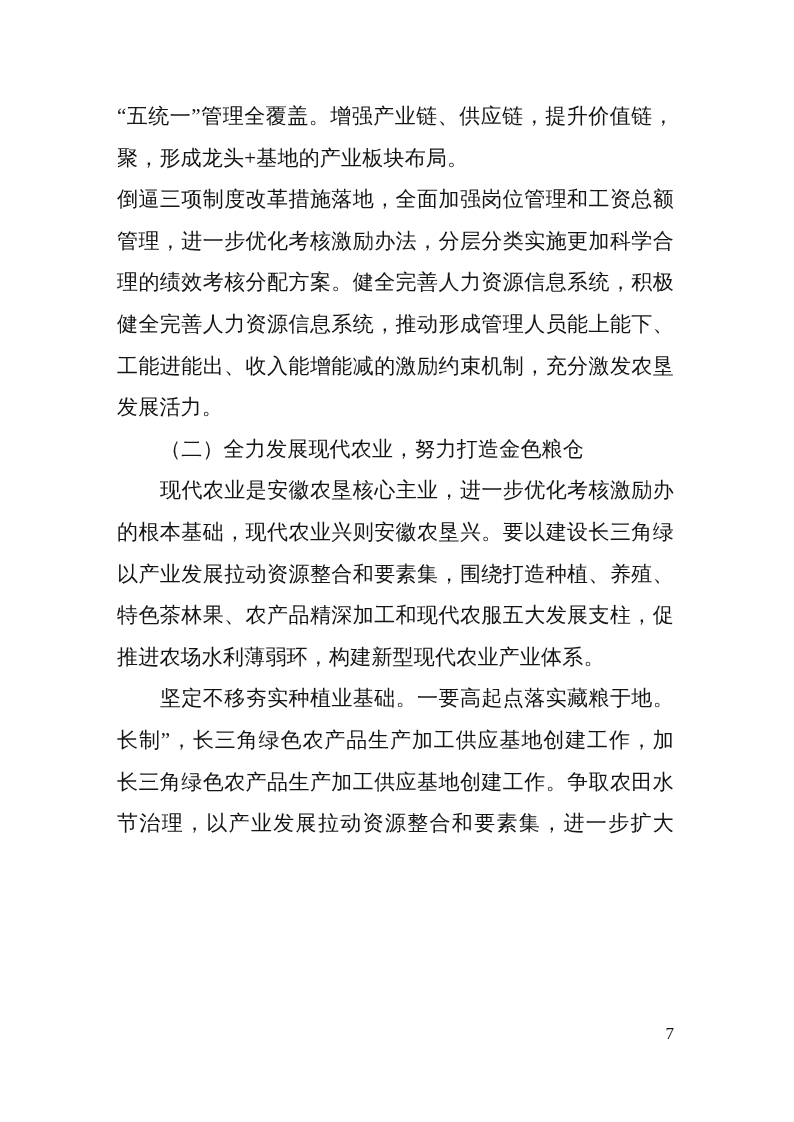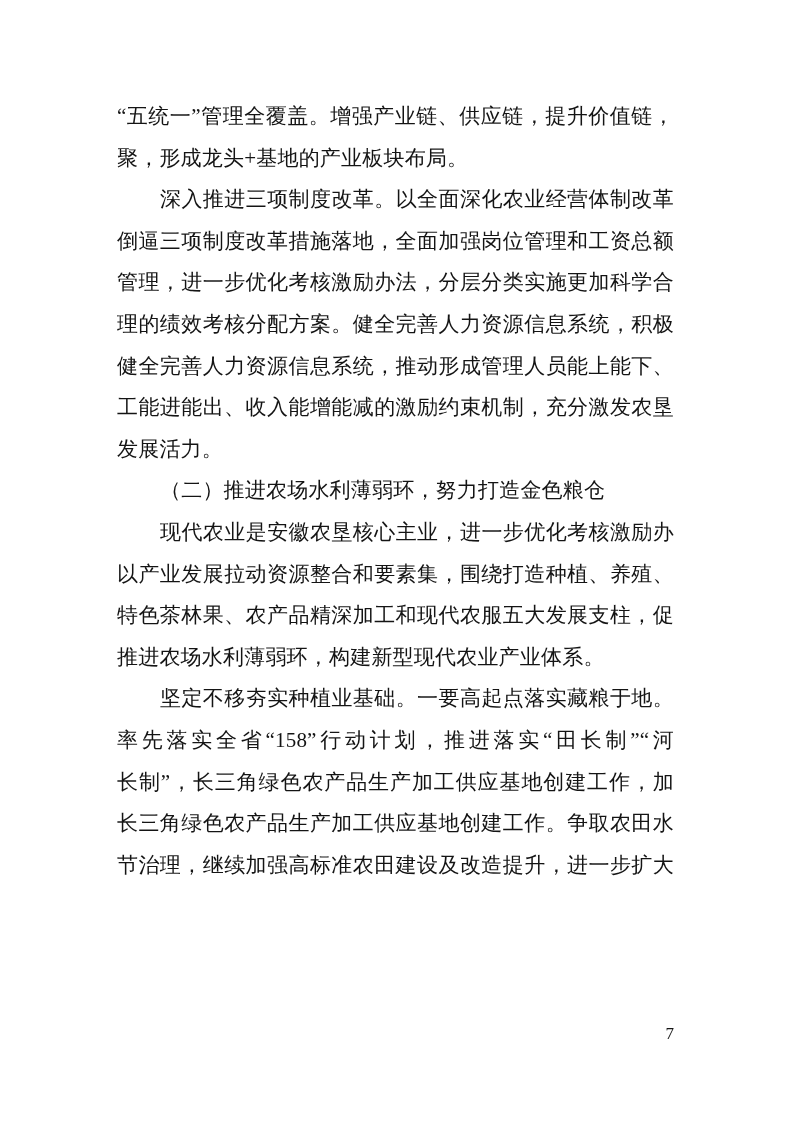--- a/index.html
+++ b/index.html
@@ -46,34 +46,33 @@
     color: #141414;
   }
 </style>
 </head>
 <body>
 
 <div class="page">
   <div class="content">
       <div class="line">“五统一”管理全覆盖。增强产业链、供应链，提升价值链，</div>
       <div class="line para-end">聚，形成龙头+基地的产业板块布局。</div>
-      <div class="line indent">深入推进三项制度改革。以全面深化农业经营体制改革</div>
       <div class="line">倒逼三项制度改革措施落地，全面加强岗位管理和工资总额</div>
       <div class="line">管理，进一步优化考核激励办法，分层分类实施更加科学合</div>
       <div class="line">理的绩效考核分配方案。健全完善人力资源信息系统，积极</div>
       <div class="line">健全完善人力资源信息系统，推动形成管理人员能上能下、员</div>
       <div class="line">工能进能出、收入能增能减的激励约束机制，充分激发农垦</div>
       <div class="line para-end">发展活力。</div>
-      <div class="line para-end indent">（二）推进农场水利薄弱环，努力打造金色粮仓</div>
+      <div class="line para-end indent">（二）全力发展现代农业，努力打造金色粮仓</div>
       <div class="line indent">现代农业是安徽农垦核心主业，进一步优化考核激励办法</div>
+      <div class="line">的根本基础，现代农业兴则安徽农垦兴。要以建设长三角绿</div>
       <div class="line">以产业发展拉动资源整合和要素集，围绕打造种植、养殖、</div>
       <div class="line">特色茶林果、农产品精深加工和现代农服五大发展支柱，促</div>
       <div class="line para-end">推进农场水利薄弱环，构建新型现代农业产业体系。</div>
       <div class="line indent">坚定不移夯实种植业基础。一要高起点落实藏粮于地。</div>
-      <div class="line">率先落实全省“158”行动计划，推进落实“田长制”“河</div>
       <div class="line">长制”，长三角绿色农产品生产加工供应基地创建工作，加快</div>
       <div class="line">长三角绿色农产品生产加工供应基地创建工作。争取农田水</div>
-      <div class="line">节治理，继续加强高标准农田建设及改造提升，进一步扩大</div>
+      <div class="line">节治理，以产业发展拉动资源整合和要素集，进一步扩大</div>
     </div>
   <div class="footer">
     <span>7</span>
   </div>
 </div>
 
 </body></html>

